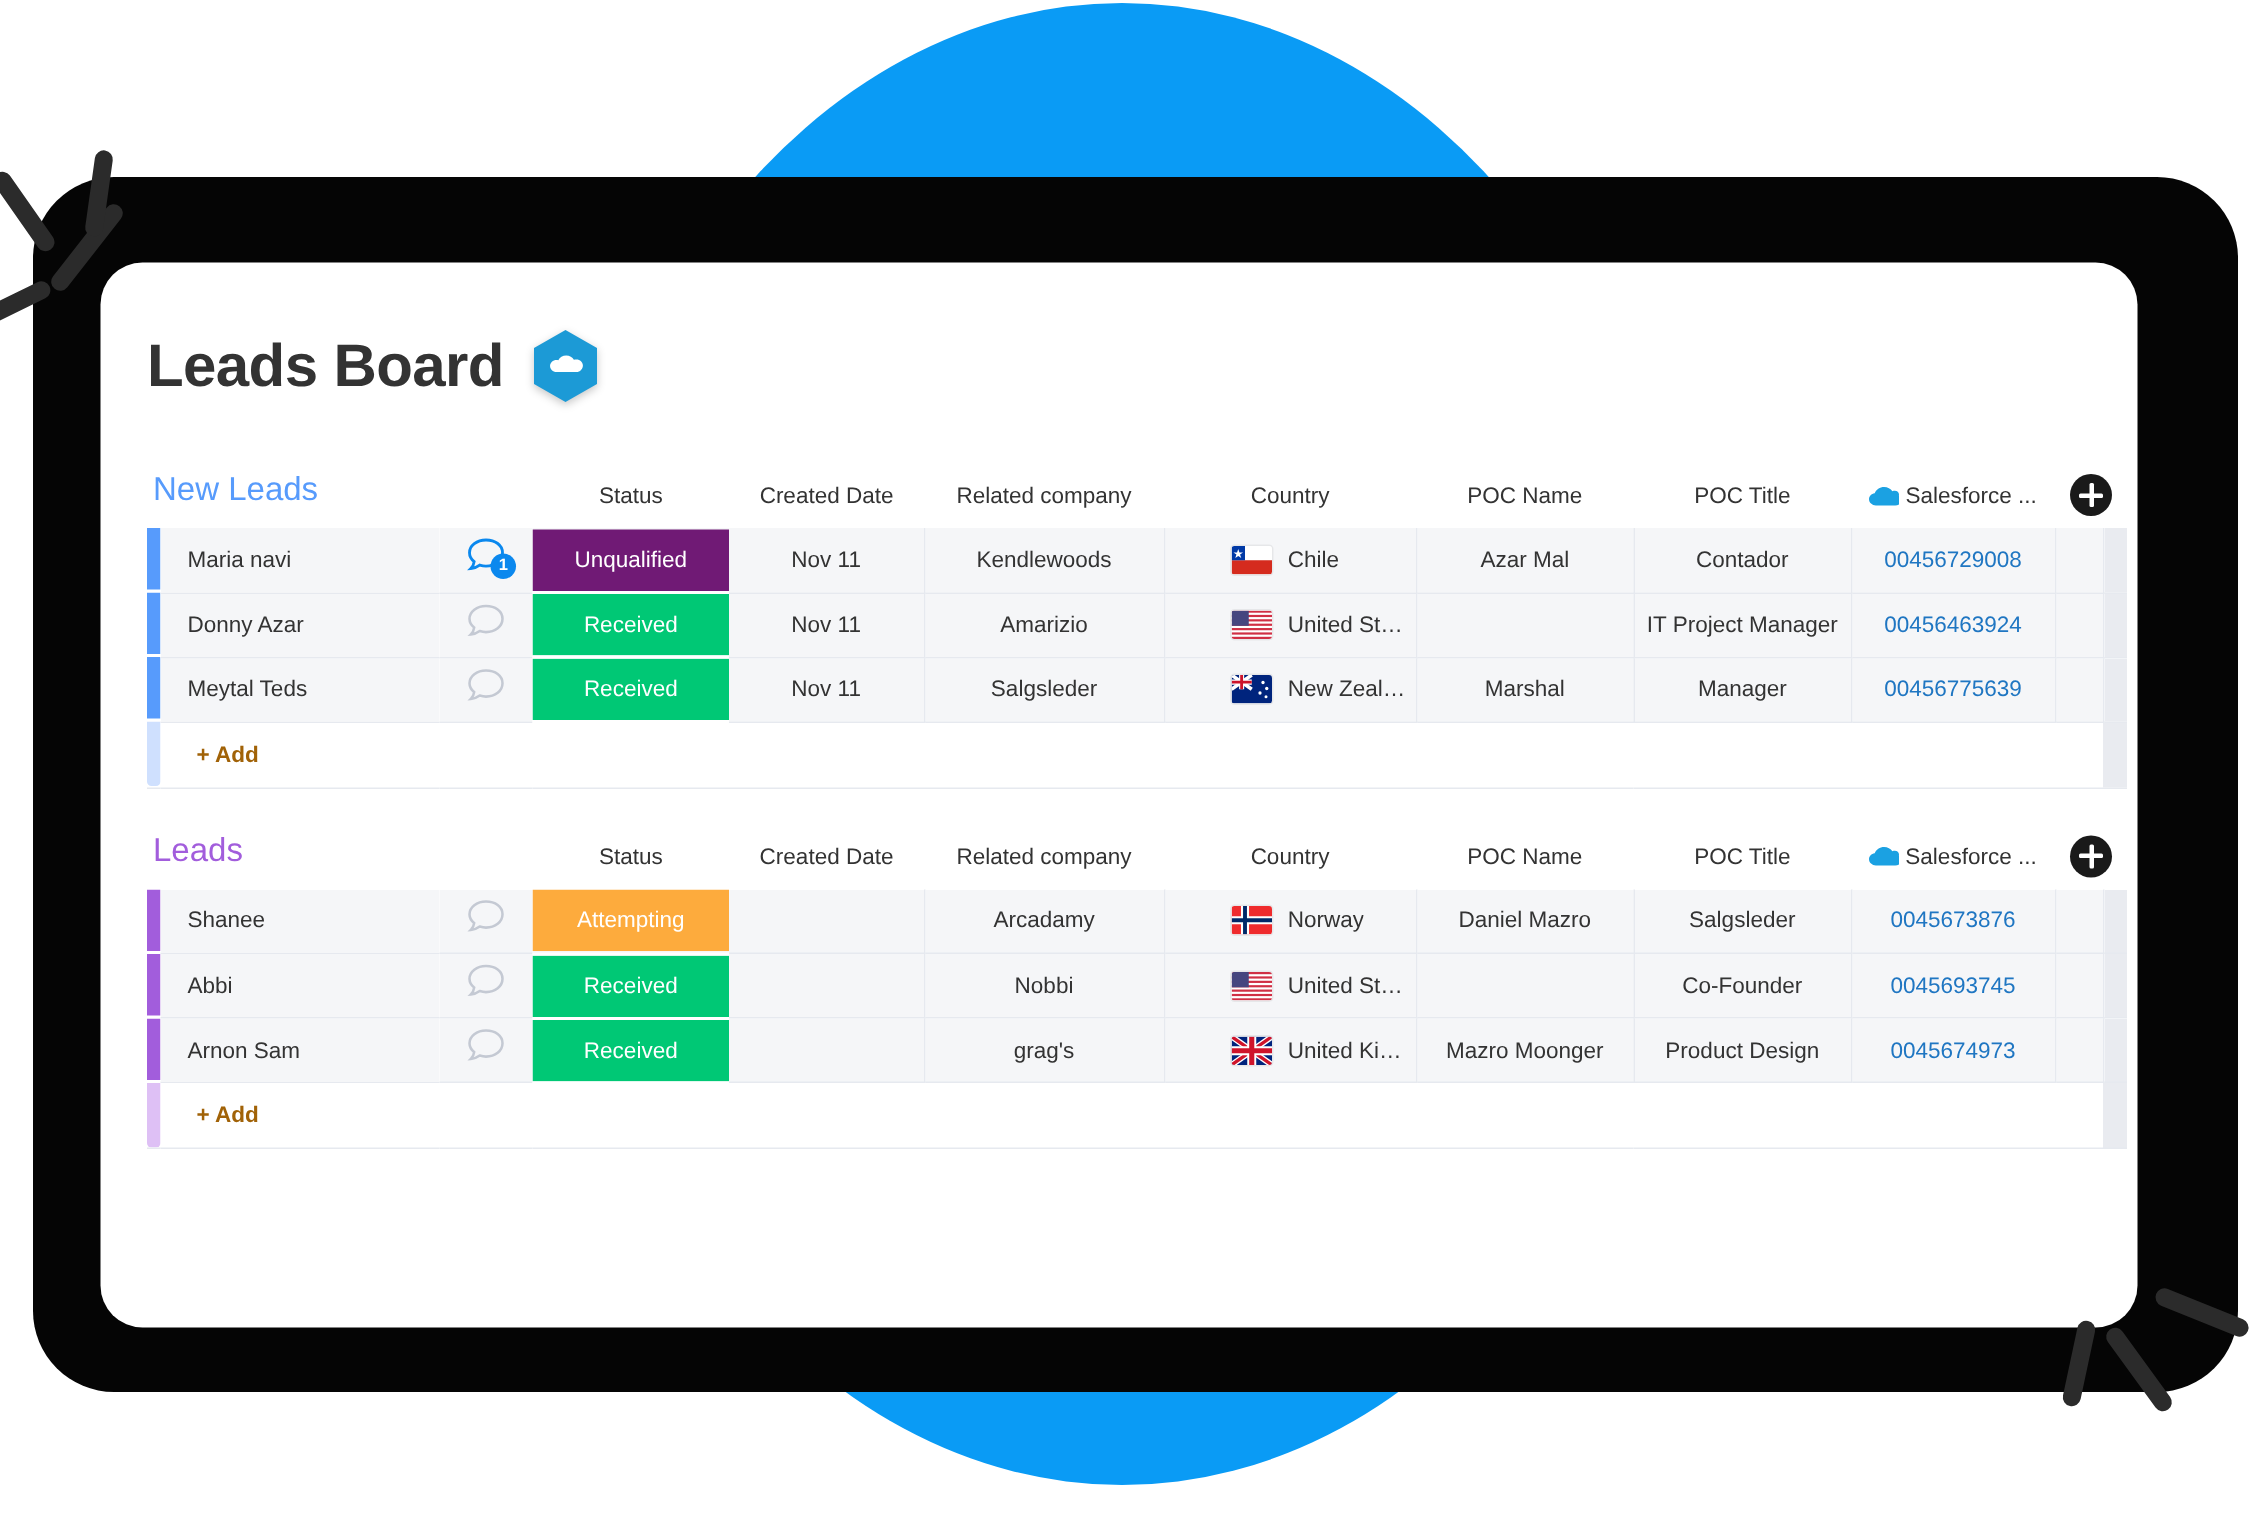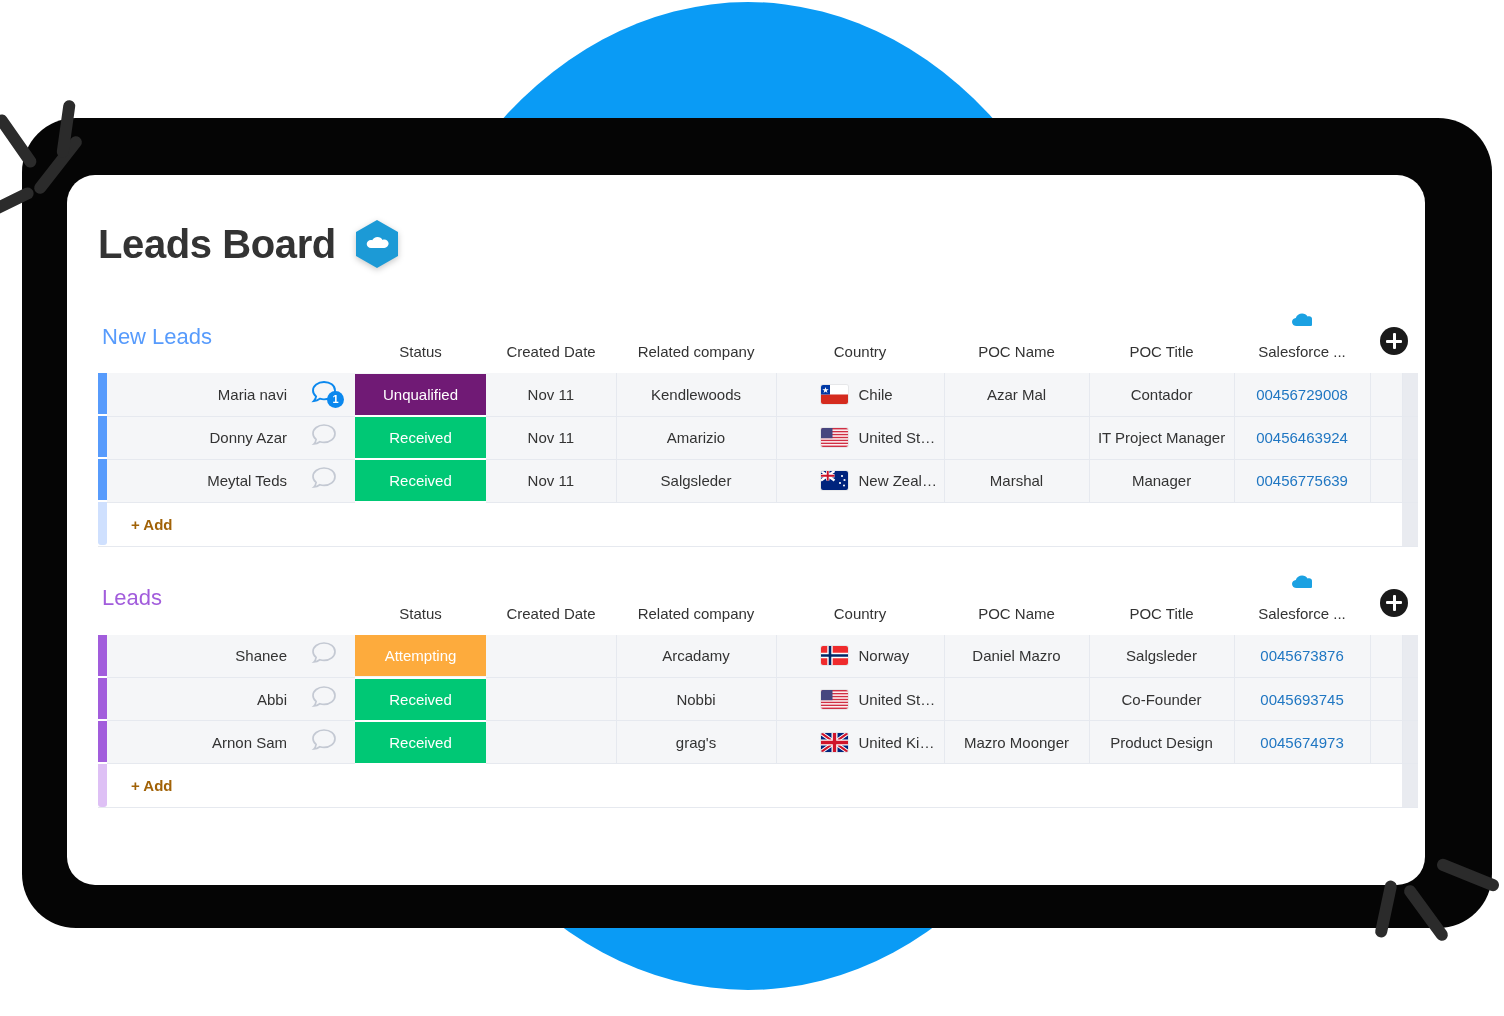--- a/index.html
+++ b/index.html
@@ -108,22 +108,21 @@
     vertical-align: bottom;
   }
 
   th.col-head.sf {
     padding-left: 0;
   }
   .sf-head-inner {
     display: flex;
     align-items: center;
     justify-content: center;
-    gap: 16px;
-    flex-direction: column;
+    gap: 4px;
   }
   .sf-cloud-sm { width: 20px; height: 14px; display:block; }
 
   .add-col { width: 46px; }
   .plus-btn {
     width: 28px; height: 28px;
     border-radius: 50%;
     background: #1a1a1a;
     position: relative;
     display: inline-block;
@@ -164,21 +163,21 @@
   td.bar > i {
     display: block;
     width: 9px;
     height: 41px;
     margin-bottom: 2px;
   }
   .bar-blue   { background: #579bfc; }
   .bar-purple { background: #a25ddc; }
 
   td.name-cell {
-    text-align: right;
+    text-align: left;
     padding-left: 18px;
     position: relative;
     border-right: none;
   }
   td.chat-cell {
     width: 62px;
     padding: 0;
     border-right: none;
     vertical-align: middle;
   }

